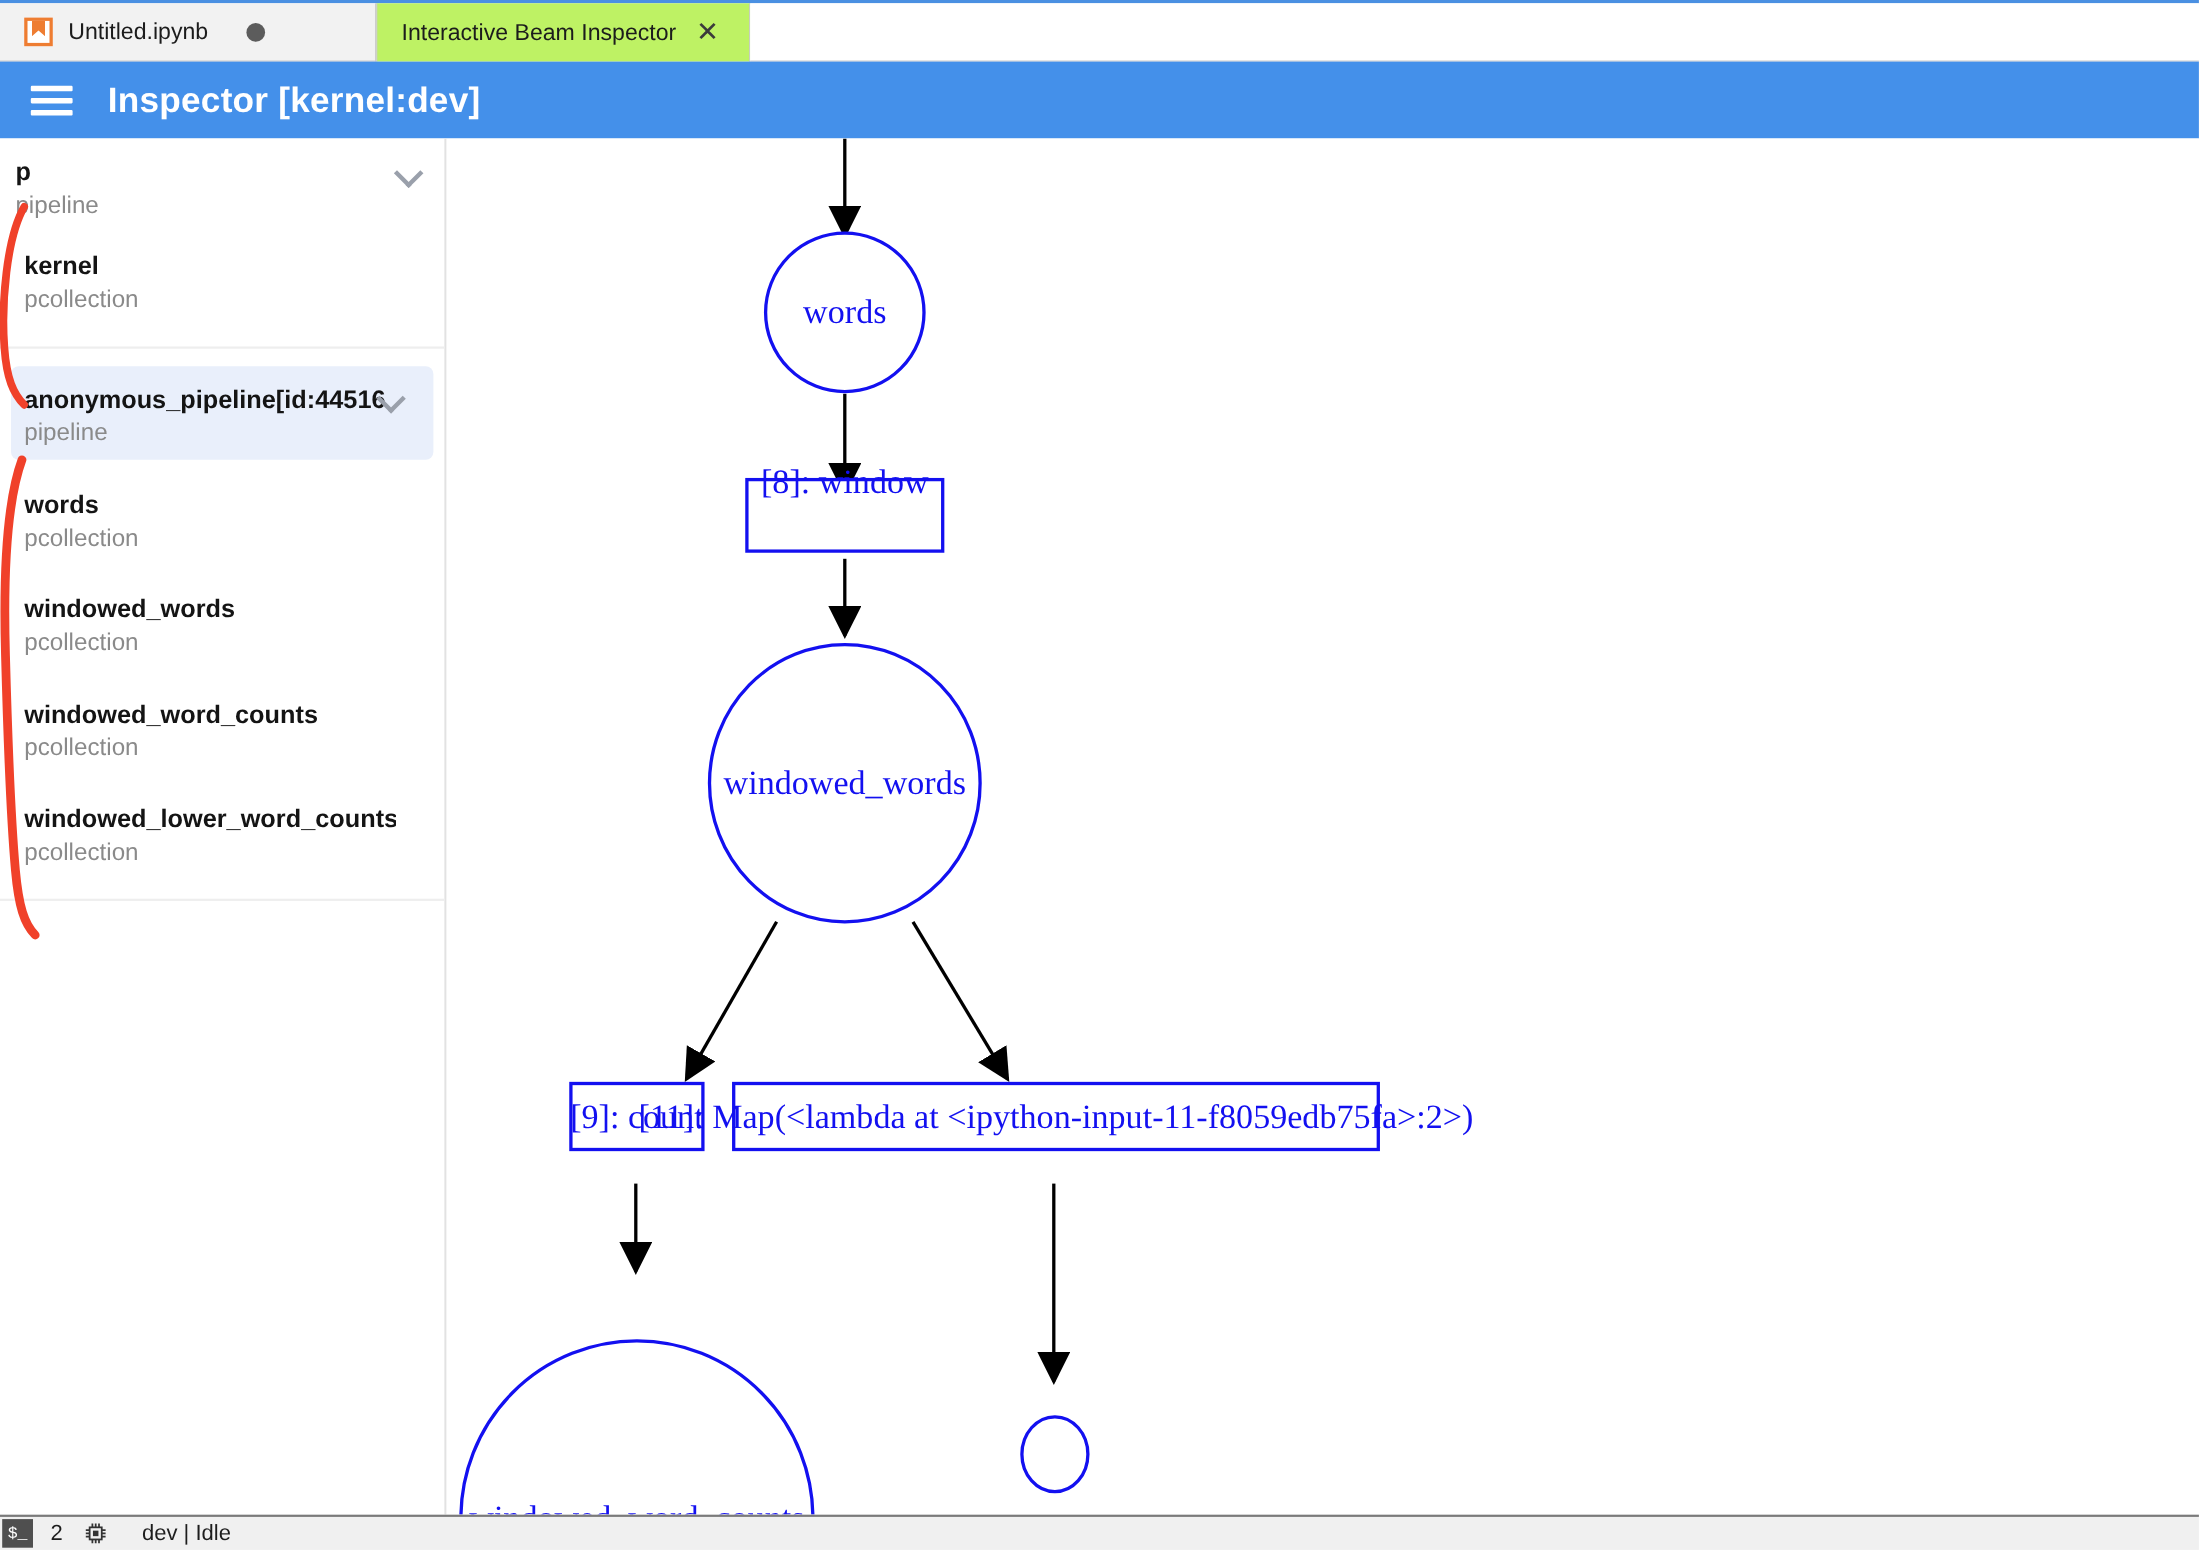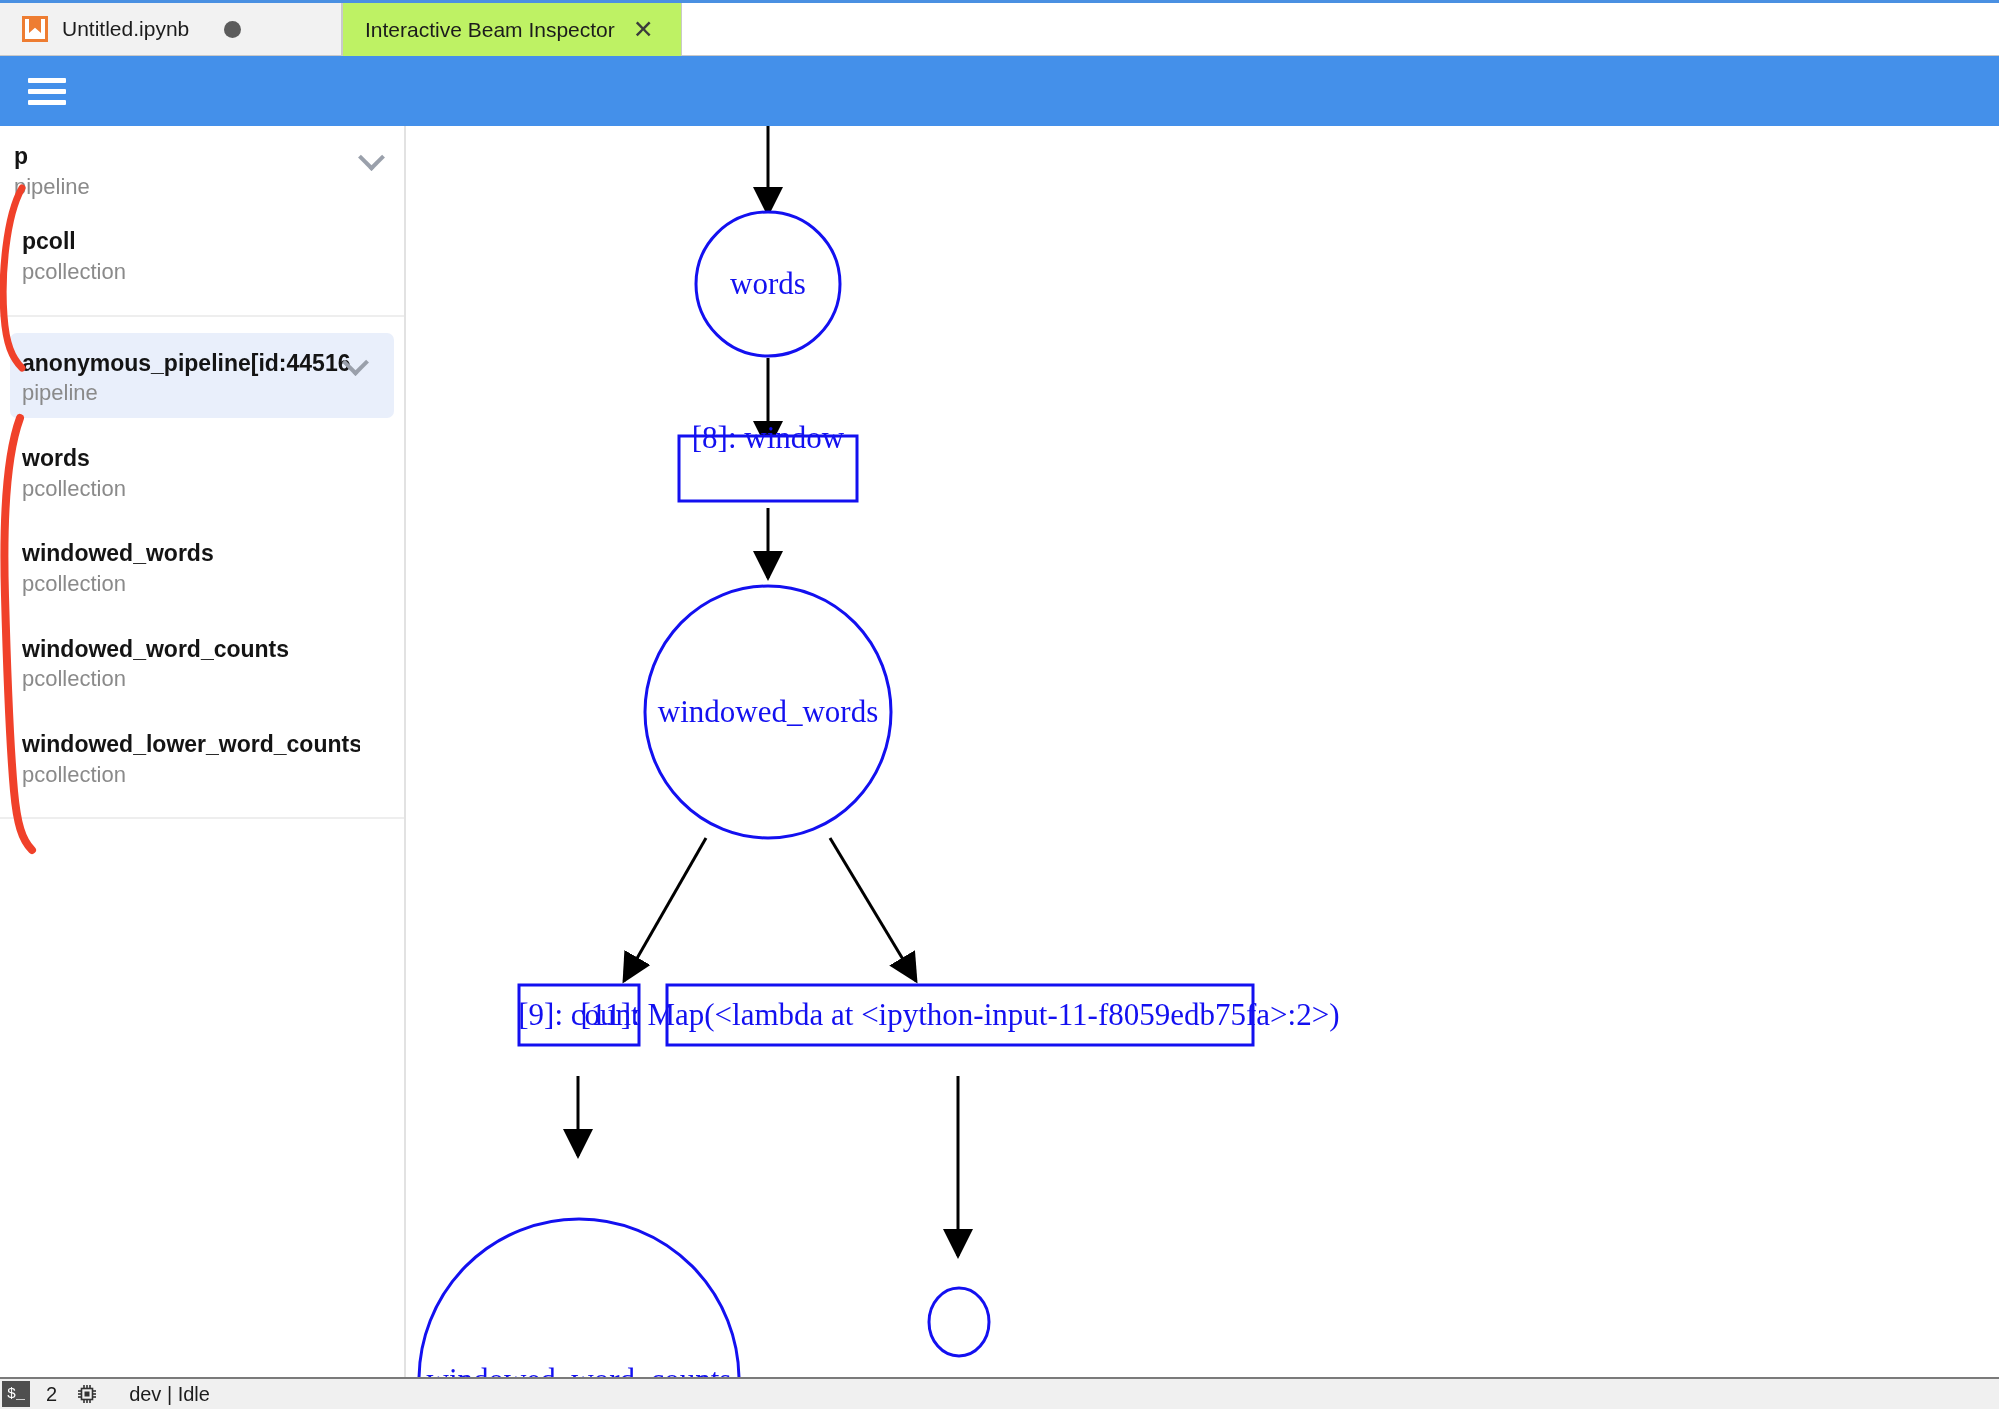--- a/index.html
+++ b/index.html
@@ -257,34 +257,35 @@
   </div>
   <div class="tabbar-filler"></div>
 </div>
 
 <div class="appheader">
   <div class="hamburger">
     <span></span>
       <span></span>
       <span></span>
   </div>
+  <div class="apptitle">Inspector [kernel:dev]</div>
 </div>
 
 <div class="content">
 
   <div class="sidebar">
 
     <div class="group">
       <div class="entry root">
         <div class="entry-name">p</div>
         <div class="entry-type">pipeline</div>
         <span class="chev"></span>
       </div>
       <div class="entry">
-        <div class="entry-name">pcoll</div>
+        <div class="entry-name">kernel</div>
         <div class="entry-type">pcollection</div>
       </div>
     </div>
 
     <div class="group">
       <div class="entry root selected" style="margin-top:16px;">
         <div class="entry-name">anonymous_pipeline[id:44516…</div>
         <div class="entry-type">pipeline</div>
         <span class="chev"></span>
       </div>

